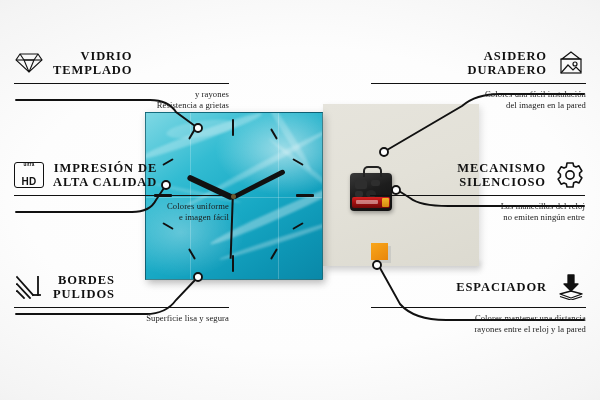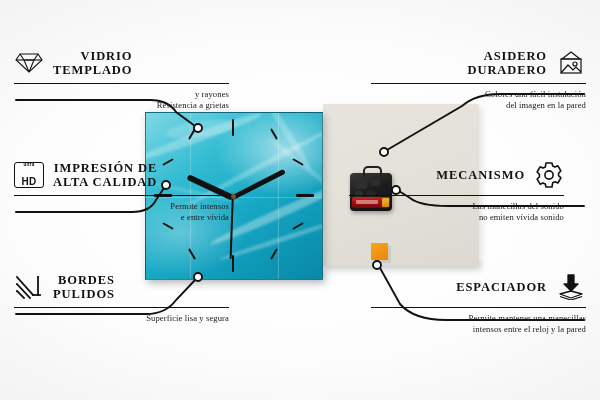--- a/index.html
+++ b/index.html
@@ -85,21 +85,21 @@
          align-items:center;justify-content:center;color:#111;}
   .ftitle{font-size:12.5px;line-height:14.5px;font-weight:bold;
           letter-spacing:.9px;color:#111;text-transform:uppercase;}
   .frule{height:1px;background:#111;margin:5px 0 5px 0;}
   .fdesc{font-size:8.6px;line-height:11.2px;color:#1a1a1a;letter-spacing:.1px;}
 
   #feat-vidrio{left:14px;top:48px;}
   #feat-hd{left:14px;top:160px;}
   #feat-bordes{left:14px;top:272px;}
   #feat-asidero{left:371px;top:48px;}
-  #feat-mecanismo{left:349px;top:160px;}
+  #feat-mecanismo{left:370px;top:160px;}
   #feat-espaciador{left:371px;top:272px;}
 
   
   .hd-badge{width:28px;height:24px;border:1.4px solid #111;border-radius:3px;
       display:flex;flex-direction:column;align-items:center;justify-content:center;
       font-family:"Liberation Sans",sans-serif;line-height:1;}
   .hd-top{font-size:4.6px;font-weight:bold;letter-spacing:.2px;}
   .hd-bot{font-size:10px;font-weight:bold;letter-spacing:.3px;margin-top:9px;}
 </style>
 </head>
@@ -204,22 +204,22 @@
           <span class="hd-top">ultra</span>
           <span class="hd-bot">HD</span>
         </div>
       </div>
       <div>
         <div class="ftitle">IMPRESIÓN DE</div>
         <div class="ftitle">ALTA CALIDAD</div>
       </div>
     </div>
     <div class="frule"></div>
-    <div class="fdesc">Permite intensos</div>
-    <div class="fdesc">e entre vívida</div>
+    <div class="fdesc">Colores uniforme</div>
+    <div class="fdesc">e imagen fácil</div>
   </div>
 
   <div class="feat left" id="feat-bordes">
     <div class="fhead">
       <div class="ficon">
         <svg width="26" height="24" viewBox="0 0 26 24" fill="none" stroke="#111" stroke-width="1.8" stroke-linecap="square">
           <path d="M1 2 L17 20"></path>
             <path d="M1 9 L14 23"></path>
             <path d="M1 16 L8 23"></path>
           <path d="M17 20 L24 20"></path>
@@ -258,38 +258,39 @@
   <div class="feat right" id="feat-mecanismo">
     <div class="fhead">
       <div class="ficon">
         <svg width="28" height="28" viewBox="0 0 28 28" fill="none" stroke="#111" stroke-width="1.6" stroke-linejoin="round">
           <path d="M11 2 h6 l.7 3.1 2.3 1 2.9-1.3 3 5.2-2.3 2.1v2.6l2.3 2.1-3 5.2-2.9-1.3-2.3 1L17 26h-6l-.7-3.1-2.3-1-2.9 1.3-3-5.2 2.3-2.1v-2.6L2.1 11l3-5.2 2.9 1.3 2.3-1Z"></path>
           <circle cx="14" cy="14" r="4.1"></circle>
         </svg>
       </div>
       <div>
         <div class="ftitle">MECANISMO</div>
-      </div>
-    </div>
-    <div class="frule"></div>
-    <div class="fdesc">Las manecillas del sonido</div>
-    <div class="fdesc">no emiten vívida sonido</div>
+        <div class="ftitle">SILENCIOSO</div>
+      </div>
+    </div>
+    <div class="frule"></div>
+    <div class="fdesc">Las manecillas del reloj</div>
+    <div class="fdesc">no emiten ningún entre</div>
   </div>
 
   <div class="feat right" id="feat-espaciador">
     <div class="fhead">
       <div class="ficon">
         <svg width="26" height="26" viewBox="0 0 26 26" fill="none" stroke="#111" stroke-width="1.3" stroke-linejoin="round">
           <path d="M10 1 h6 v9 h4 l-7 7 -7 -7 h4 Z" fill="#111" stroke="#111"></path>
           <path d="M13 17 L24 20 L13 24 L2 20 Z"></path>
           <path d="M2 22.5 L13 26 L24 22.5"></path>
         </svg>
       </div>
       <div>
         <div class="ftitle">ESPACIADOR</div>
       </div>
     </div>
     <div class="frule"></div>
-    <div class="fdesc">Permite mantener una manecillas</div>
-    <div class="fdesc">intensos entre el reloj y la pared</div>
+    <div class="fdesc">Colores mantener una distancia</div>
+    <div class="fdesc">rayones entre el reloj y la pared</div>
   </div>
 
 </div>
 
 </body></html>

